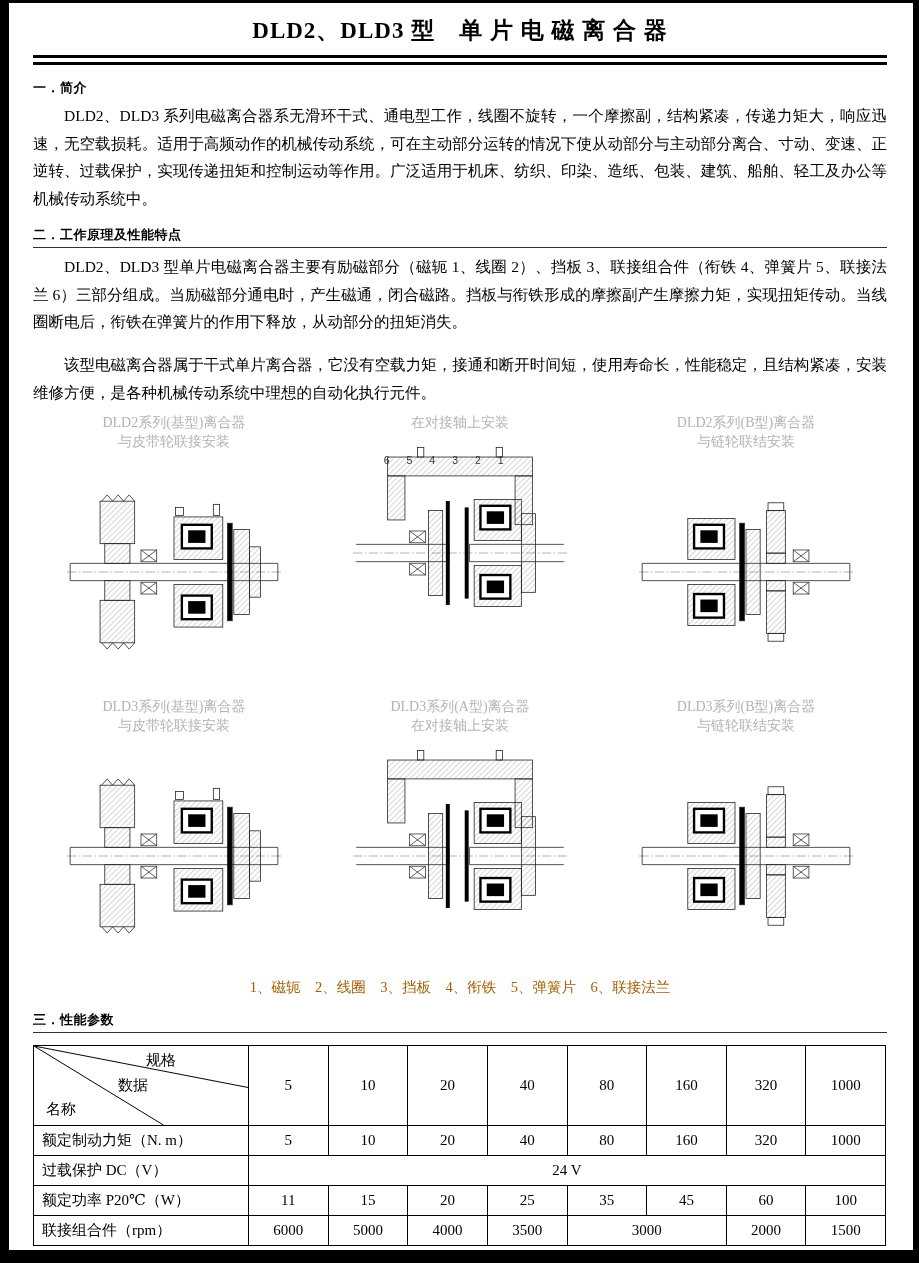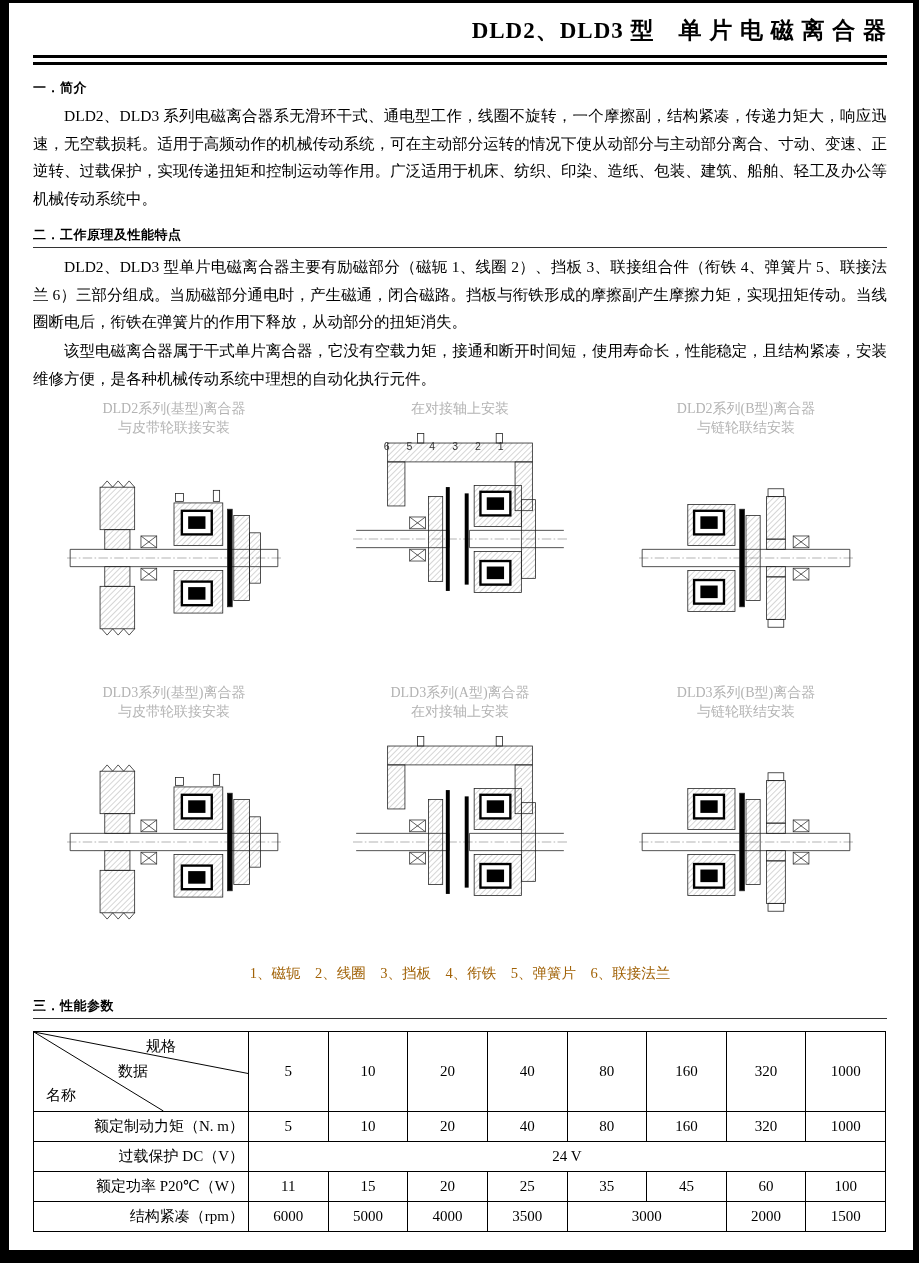--- a/index.html
+++ b/index.html
@@ -1,38 +1,38 @@
 <!DOCTYPE html>
 <html><head>
 <meta charset="utf-8">
 <style>
   *{box-sizing:border-box;margin:0;padding:0}
   html,body{width:919px;height:1263px}
   body{background:#000;position:relative;font-family:"Liberation Serif","DejaVu Serif",serif;color:#000}
   .page{position:absolute;left:9px;top:3px;width:904px;height:1247px;background:#fff;padding:8px 26px 0 24px;overflow:hidden}
 
-  .title{text-align:right;font-weight:bold;font-size:23px;letter-spacing:1px;margin-top:4px}
+  .title{text-align:center;font-weight:bold;font-size:23px;letter-spacing:1px;margin-top:4px}
   .double-rule{margin-top:9px;height:10px;border-top:3px solid #000;border-bottom:3px solid #000}
 
   h2.sec{font-size:13px;font-weight:bold;margin-top:14px;letter-spacing:.5px}
   .sec-rule{border-bottom:1px solid #333;margin-top:3px}
   p.body{font-size:15.5px;line-height:1.78;text-indent:2em;text-align:justify;margin-top:5px}
-  p.body.cont{margin-top:1px}
+  p.body.cont{margin-top:15px}
 
   .figgrid{display:grid;grid-template-columns:1fr 1fr 1fr;margin-top:8px;column-gap:4px}
   .figcell{position:relative;text-align:center}
   .figcap{color:#b3b3b3;font-size:14px;line-height:1.35;margin-bottom:2px}
   .figsvg{width:100%;height:236px;display:block}
   .callouts{position:absolute;top:40px;left:23%;color:#333;font-size:10.5px;letter-spacing:7px;font-family:Liberation Sans, sans-serif}
   .legend{text-align:center;color:#a16207;font-size:14.5px;margin:4px 0 8px}
 
   .ptable{width:853px;border-collapse:collapse;table-layout:fixed;margin-top:12px;font-size:15px}
   .ptable td{border:1px solid #000;text-align:center;height:30px;padding:2px 4px;vertical-align:middle}
   .ptable tr.hdr td{height:80px}
-  .ptable td.lbl{text-align:right;padding-left:8px}
+  .ptable td.lbl{text-align:left;padding-left:8px}
   td.corner{position:relative;padding:0}
   td.corner svg{position:absolute;left:0;top:0;width:100%;height:100%}
   .c-top{position:absolute;left:112px;top:5px}
   .c-mid{position:absolute;left:84px;top:30px}
   .c-bot{position:absolute;left:12px;bottom:6px}
 
   .hidden-defs{position:absolute;width:0;height:0;overflow:hidden}
 </style>
 </head>
 <body>
@@ -262,21 +262,21 @@
         <td>11</td>
         <td>15</td>
         <td>20</td>
         <td>25</td>
         <td>35</td>
         <td>45</td>
         <td>60</td>
         <td>100</td>
       </tr>
       <tr>
-        <td class="lbl">结构紧凑（rpm）</td>
+        <td class="lbl">联接组合件（rpm）</td>
         <td>6000</td>
         <td>5000</td>
         <td>4000</td>
         <td>3500</td>
         <td colspan="2">3000</td>
         <td>2000</td>
         <td>1500</td>
       </tr>
     </tbody>
   </table>

